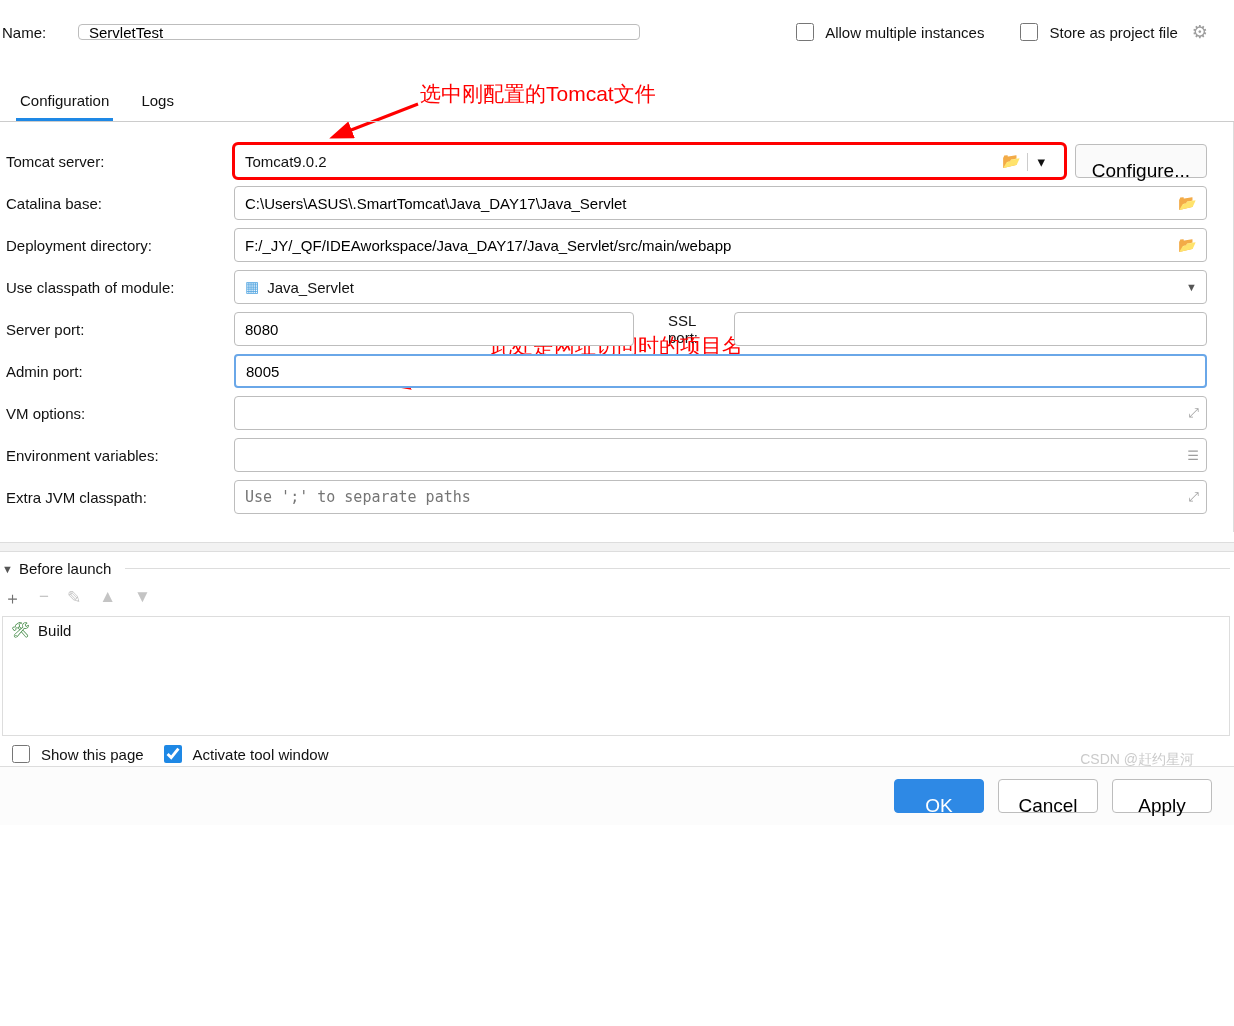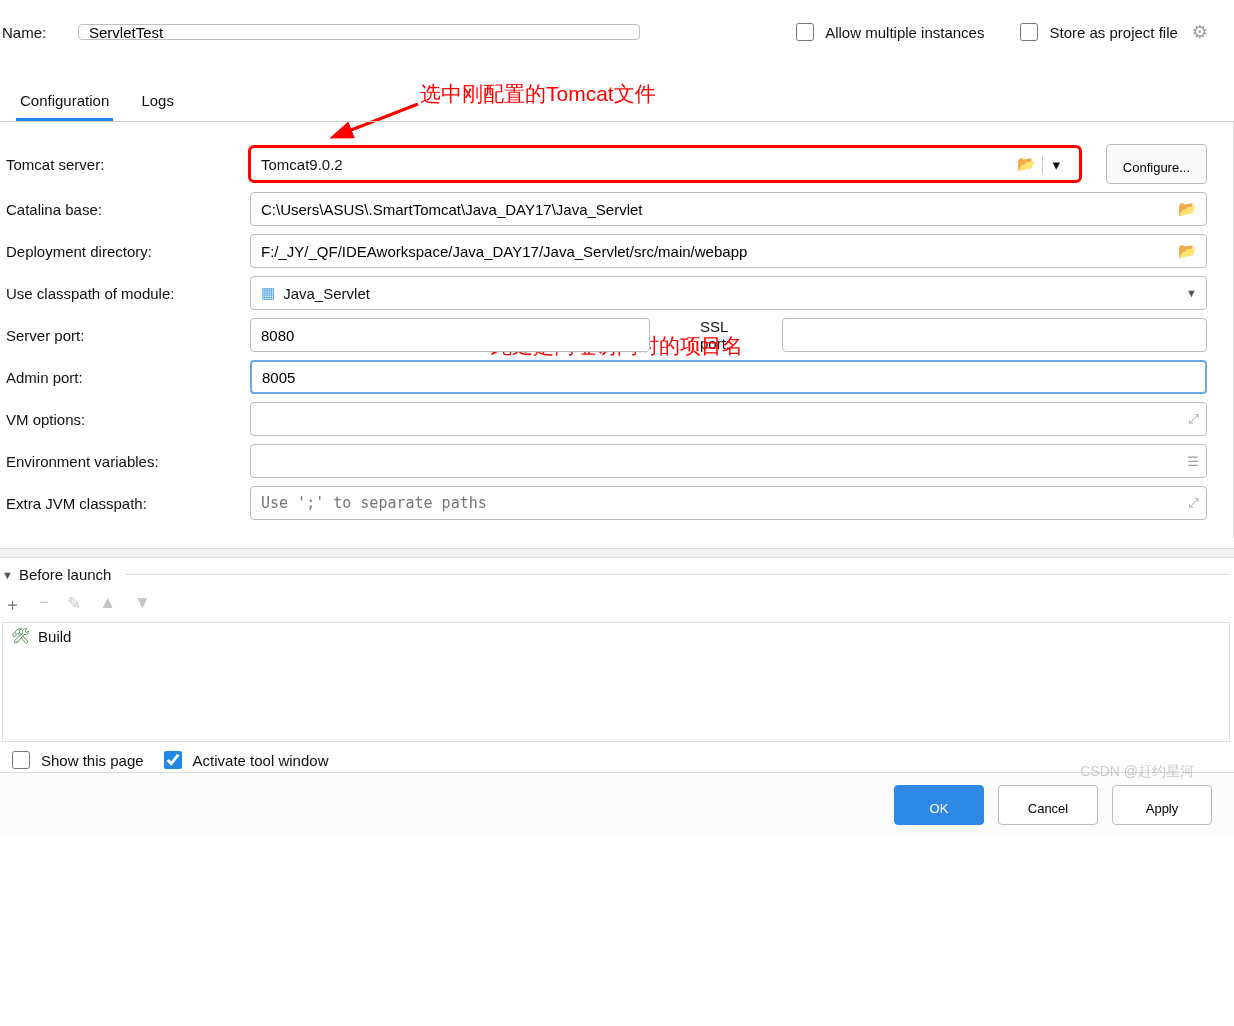--- a/index.html
+++ b/index.html
@@ -15,29 +15,29 @@
   .annotation1 { position:absolute; left:420px; top:80px; color:#ff0000; font-size:21px; }
   .arrow1 { position:absolute; left:340px; top:100px; }
   .annotation2 { position:absolute; left:491px; top:332px; color:#ff0000; font-size:21px; }
   .arrow2 { position:absolute; left:398px; top:360px; }
 
   .tabs { border-bottom:1px solid #ccc; margin-top:34px; padding-left:16px; position:relative; }
   .tab { display:inline-block; padding:8px 4px 9px; font-size:15px; margin-right:20px; cursor:pointer; }
   .tab.active { border-bottom:3px solid #1e88e5; color:#111; }
 
   .form-area { border-right:1px solid #ddd; padding:14px 26px 10px 4px; }
-  .form-row { display:flex; align-items:center; gap:26px; margin:8px 0; }
+  .form-row { display:flex; align-items:center; gap:10px; margin:8px 0; }
   .form-row .flab { width:220px; font-size:15px; text-align:left; padding-left:2px; }
   .field { flex:1; position:relative; }
   .field input, .field .sel { width:100%; height:34px; border:1px solid #bdbdbd; border-radius:4px; padding:0 10px; font-size:15px; background:#fff; }
   .sel { display:flex; align-items:center; gap:8px; }
   .browse-ico { position:absolute; right:10px; top:50%; transform:translateY(-50%); color:#9e9e9e; }
   .dd-arrow { position:absolute; right:10px; top:50%; transform:translateY(-50%); color:#555; font-size:11px; }
   .expand-ico { position:absolute; right:8px; top:50%; transform:translateY(-50%); color:#9e9e9e; font-size:13px; }
-  .btn { height:40px; border:1px solid #bdbdbd; border-radius:4px; background:#fafafa; padding:15px 16px; font-size:13px; cursor:pointer; }
+  .btn { height:34px; border:1px solid #bdbdbd; border-radius:4px; background:#fafafa; padding:15px 16px; font-size:19px; cursor:pointer; }
   .ssl-label { width:80px; text-align:left; padding-left:24px; font-size:15px; }
   .admin-focus { border:2px solid #6aa7e8 !important; }
   .jvm-placeholder { color:#14532d; font-family: Consolas, monospace; }
   .red-box { outline:3px solid #ff0000; outline-offset:-1px; }
 
   .separator { height:10px; background:#f2f2f2; border-top:1px solid #ddd; border-bottom:1px solid #ddd; margin-top:10px; }
   .before-launch { padding:8px 4px 0 2px; }
   .bl-head { display:flex; align-items:center; gap:6px; font-size:15px; border-bottom:0px; margin-bottom:4px;}
   .bl-head .tri { color:#555; font-size:11px; }
   .bl-rule { flex:1; height:0px; border-top:1px solid #ddd; margin-left:8px; }

